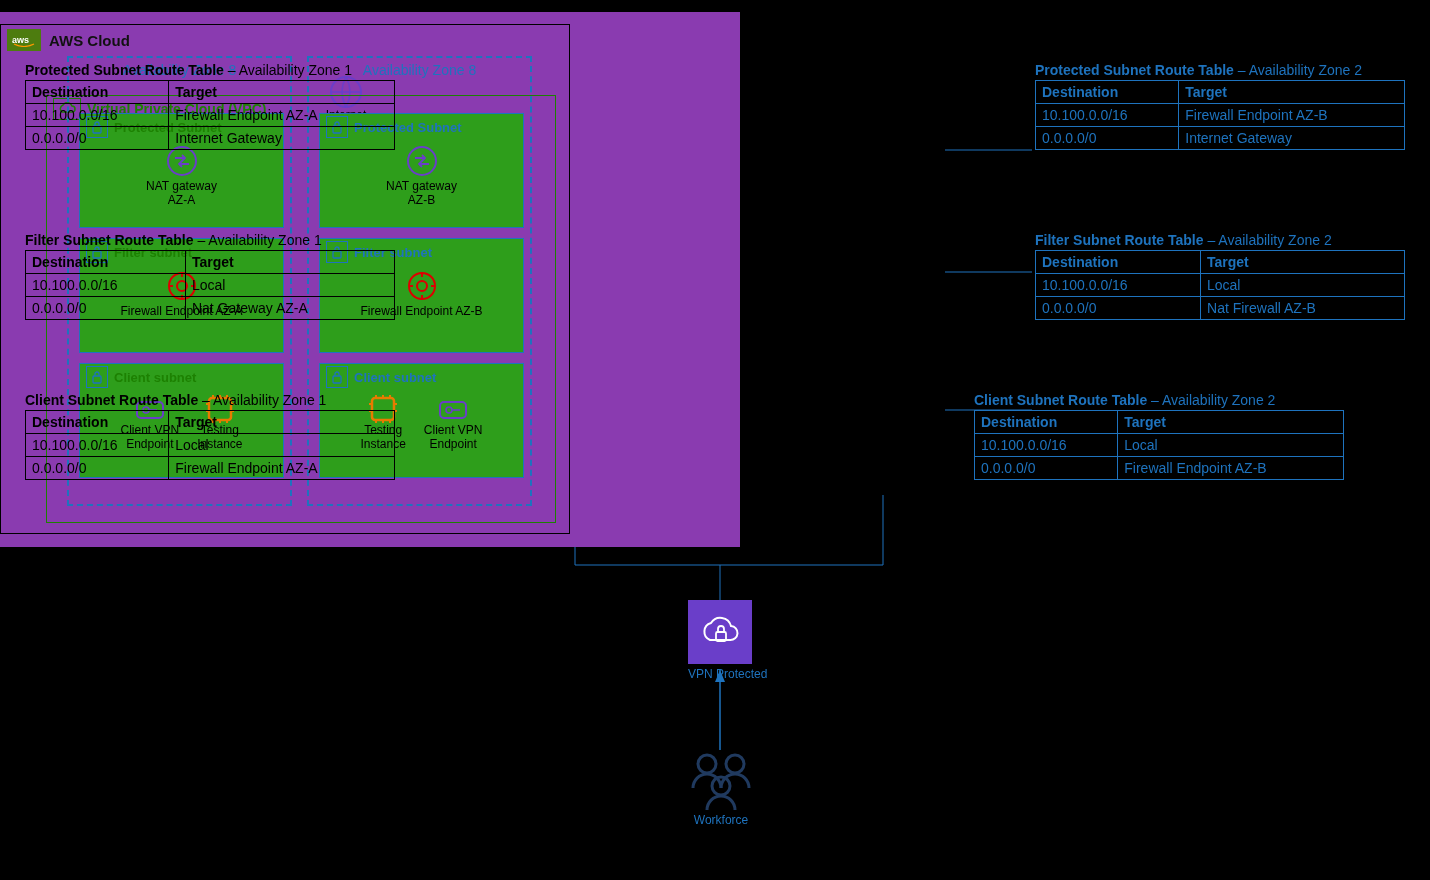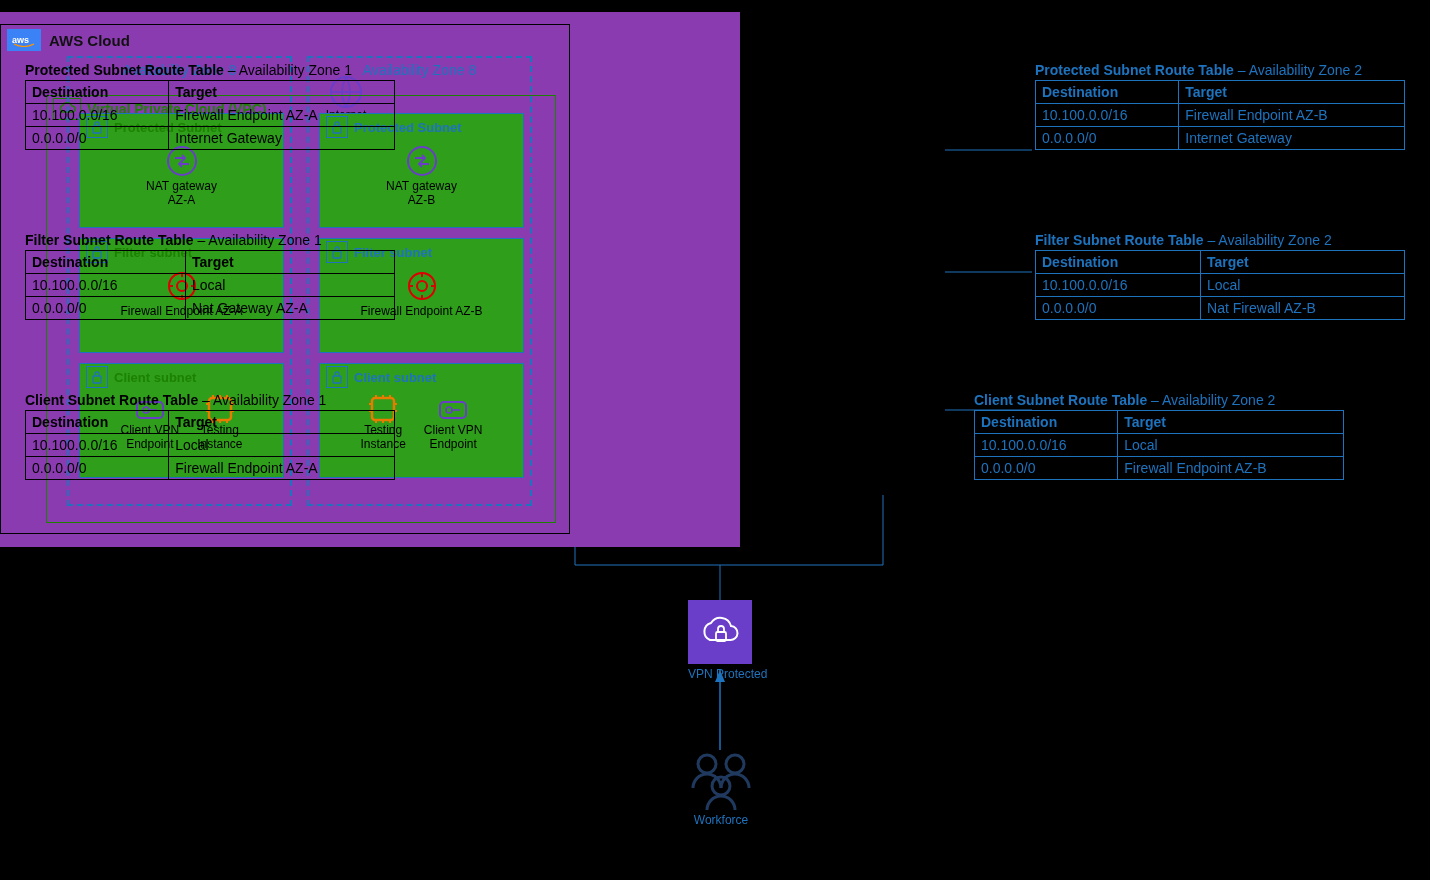--- a/index.html
+++ b/index.html
@@ -6,21 +6,21 @@
   body { margin:0; padding:0; width:1430px; height:880px; background:#000; font-family: "Segoe UI", Arial, sans-serif; color:#000; }
   #canvas { position:relative; width:1430px; height:880px; }
   .abs { position:absolute; }
 
   
   .purple-bg { background:#8a3bb0; }
 
   
   .aws-box { border:1px solid #000; }
   .aws-header { display:flex; align-items:center; gap:8px; padding:4px 6px; }
-  .aws-logo-box { background:#3b82f6; width:34px; height:22px; display:flex; align-items:center; justify-content:center; }
+  .aws-logo-box { background:#4d7c0f; width:34px; height:22px; display:flex; align-items:center; justify-content:center; }
   .aws-title { font-size:15px; font-weight:600; color:#111; }
 
   
   .az-box { border:2px dashed #1e73be; }
   .az-title { color:#1e73be; font-size:14px; text-align:center; padding-top:4px; }
 
   
   .vpc-box { border:1px solid #1d8102; }
   .vpc-header { color:#1d8102; font-weight:600; font-size:14px; display:flex; align-items:center; gap:6px; padding:2px 6px; }
 

